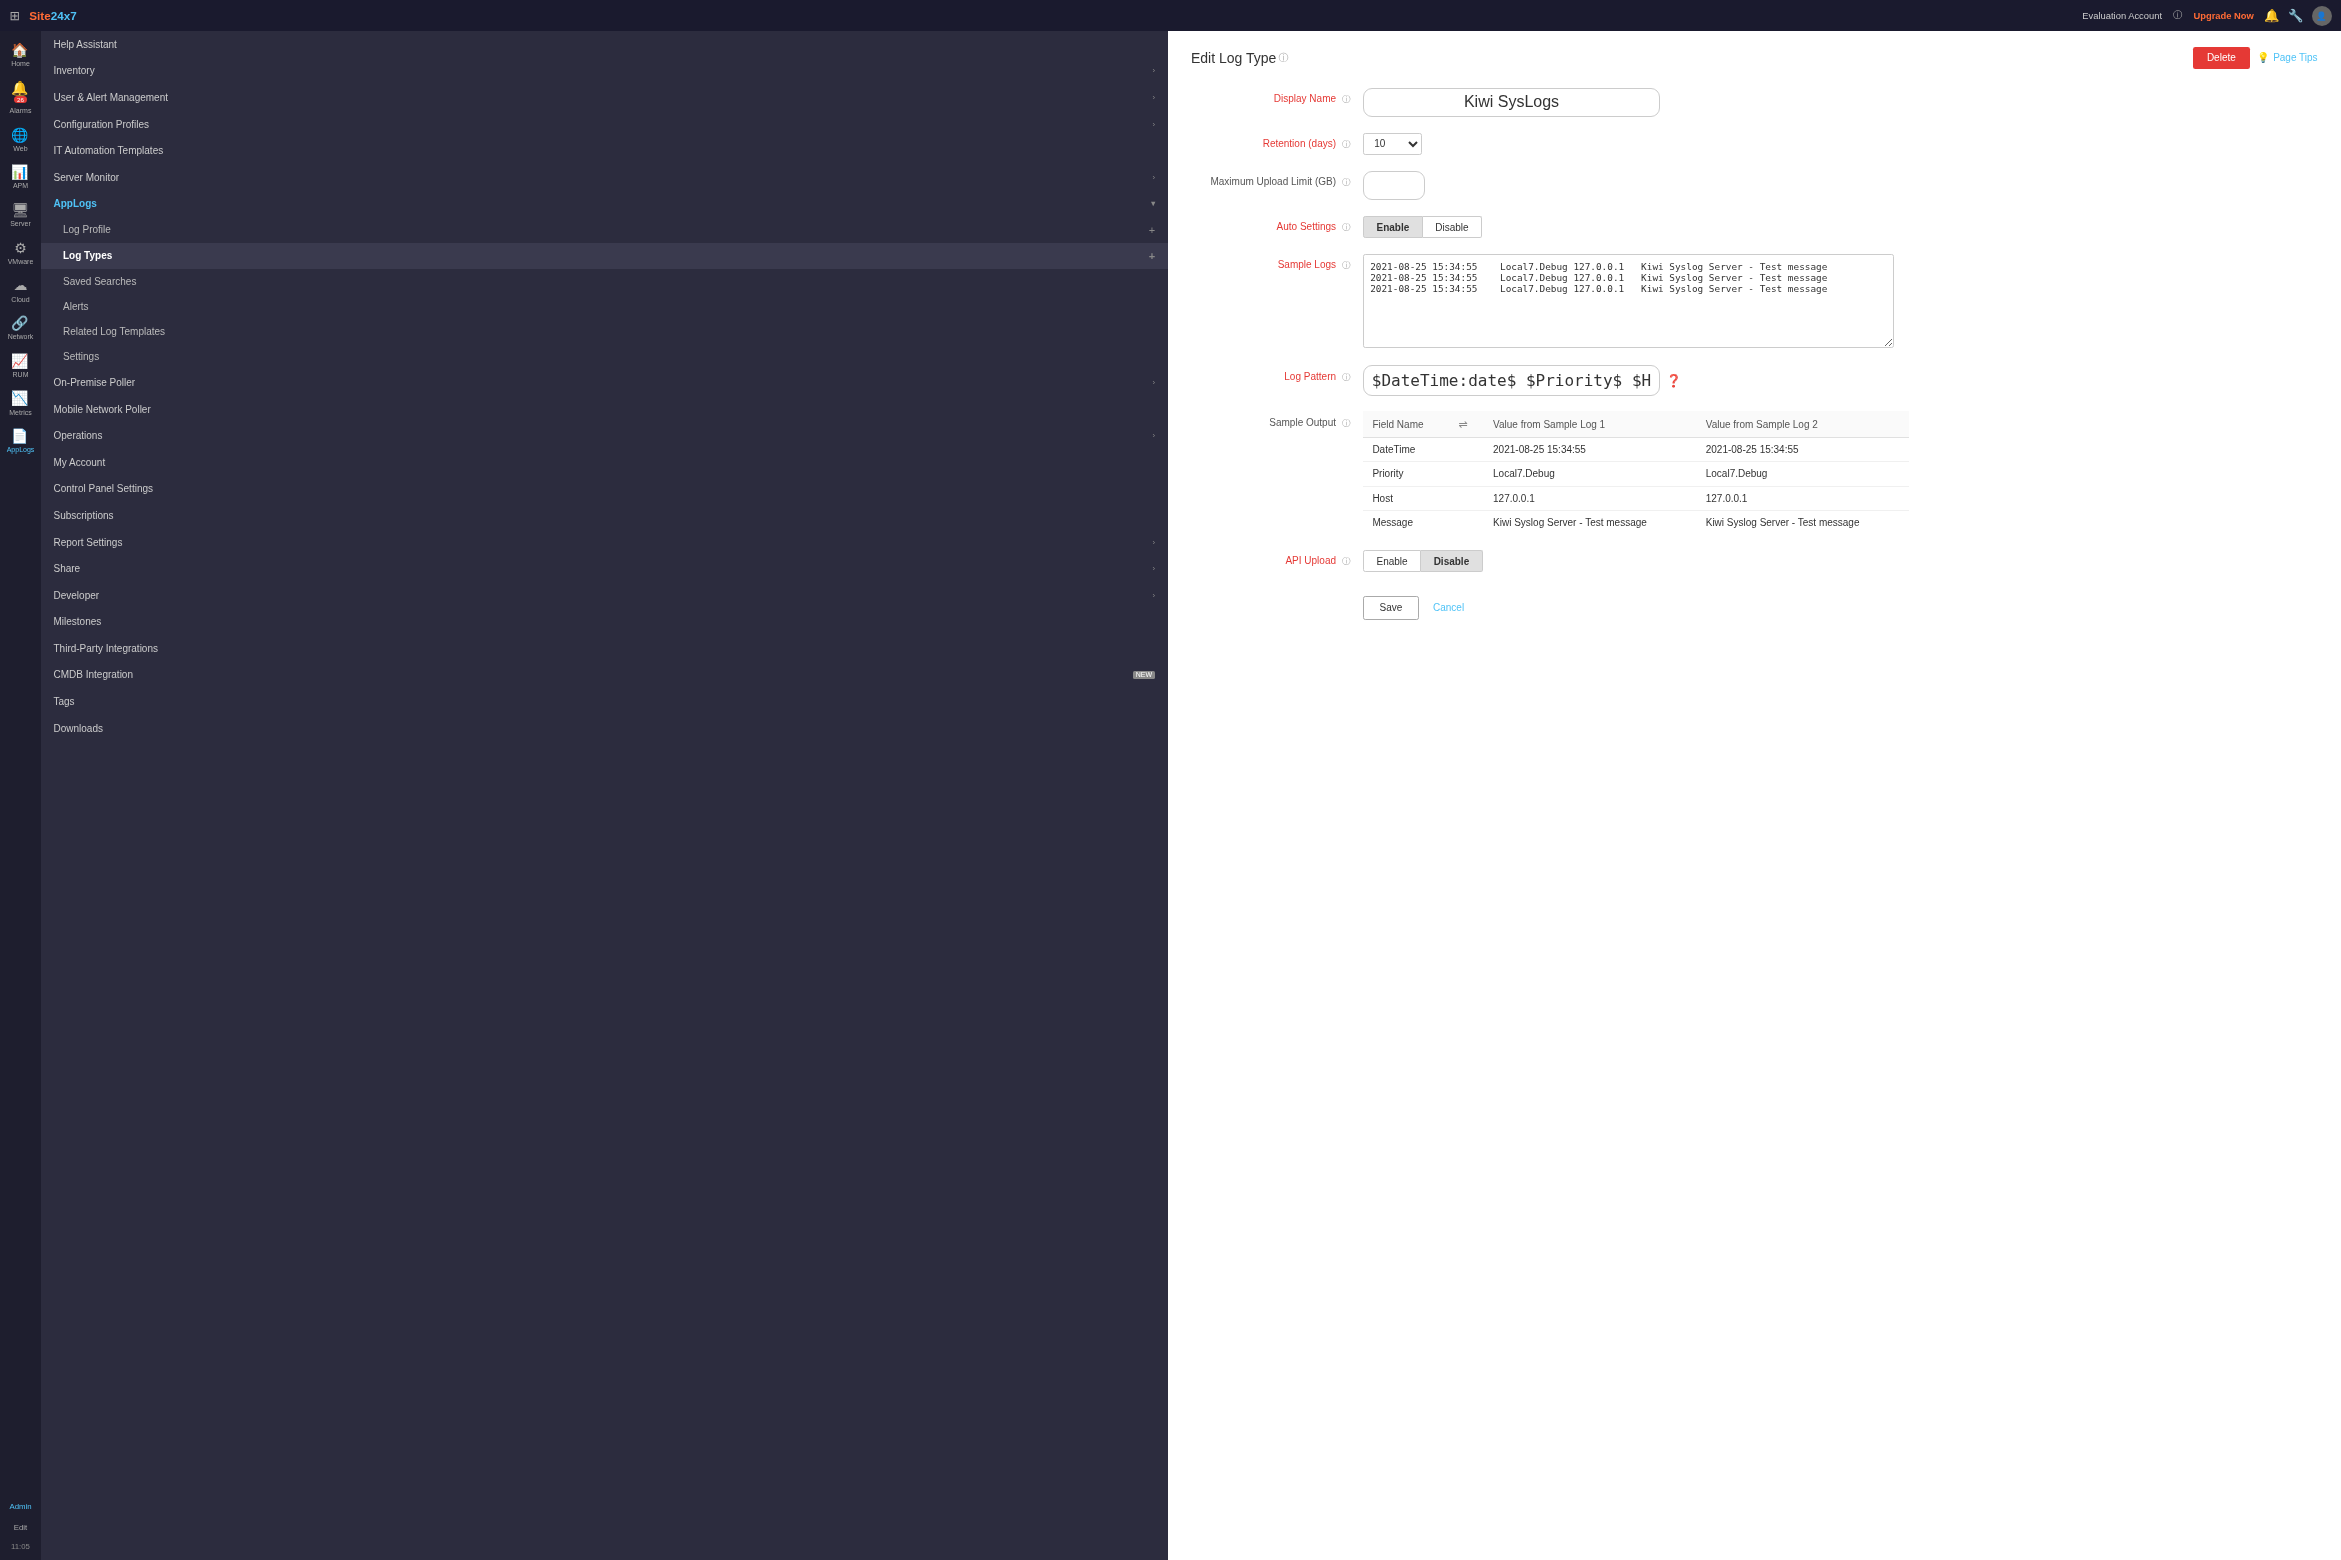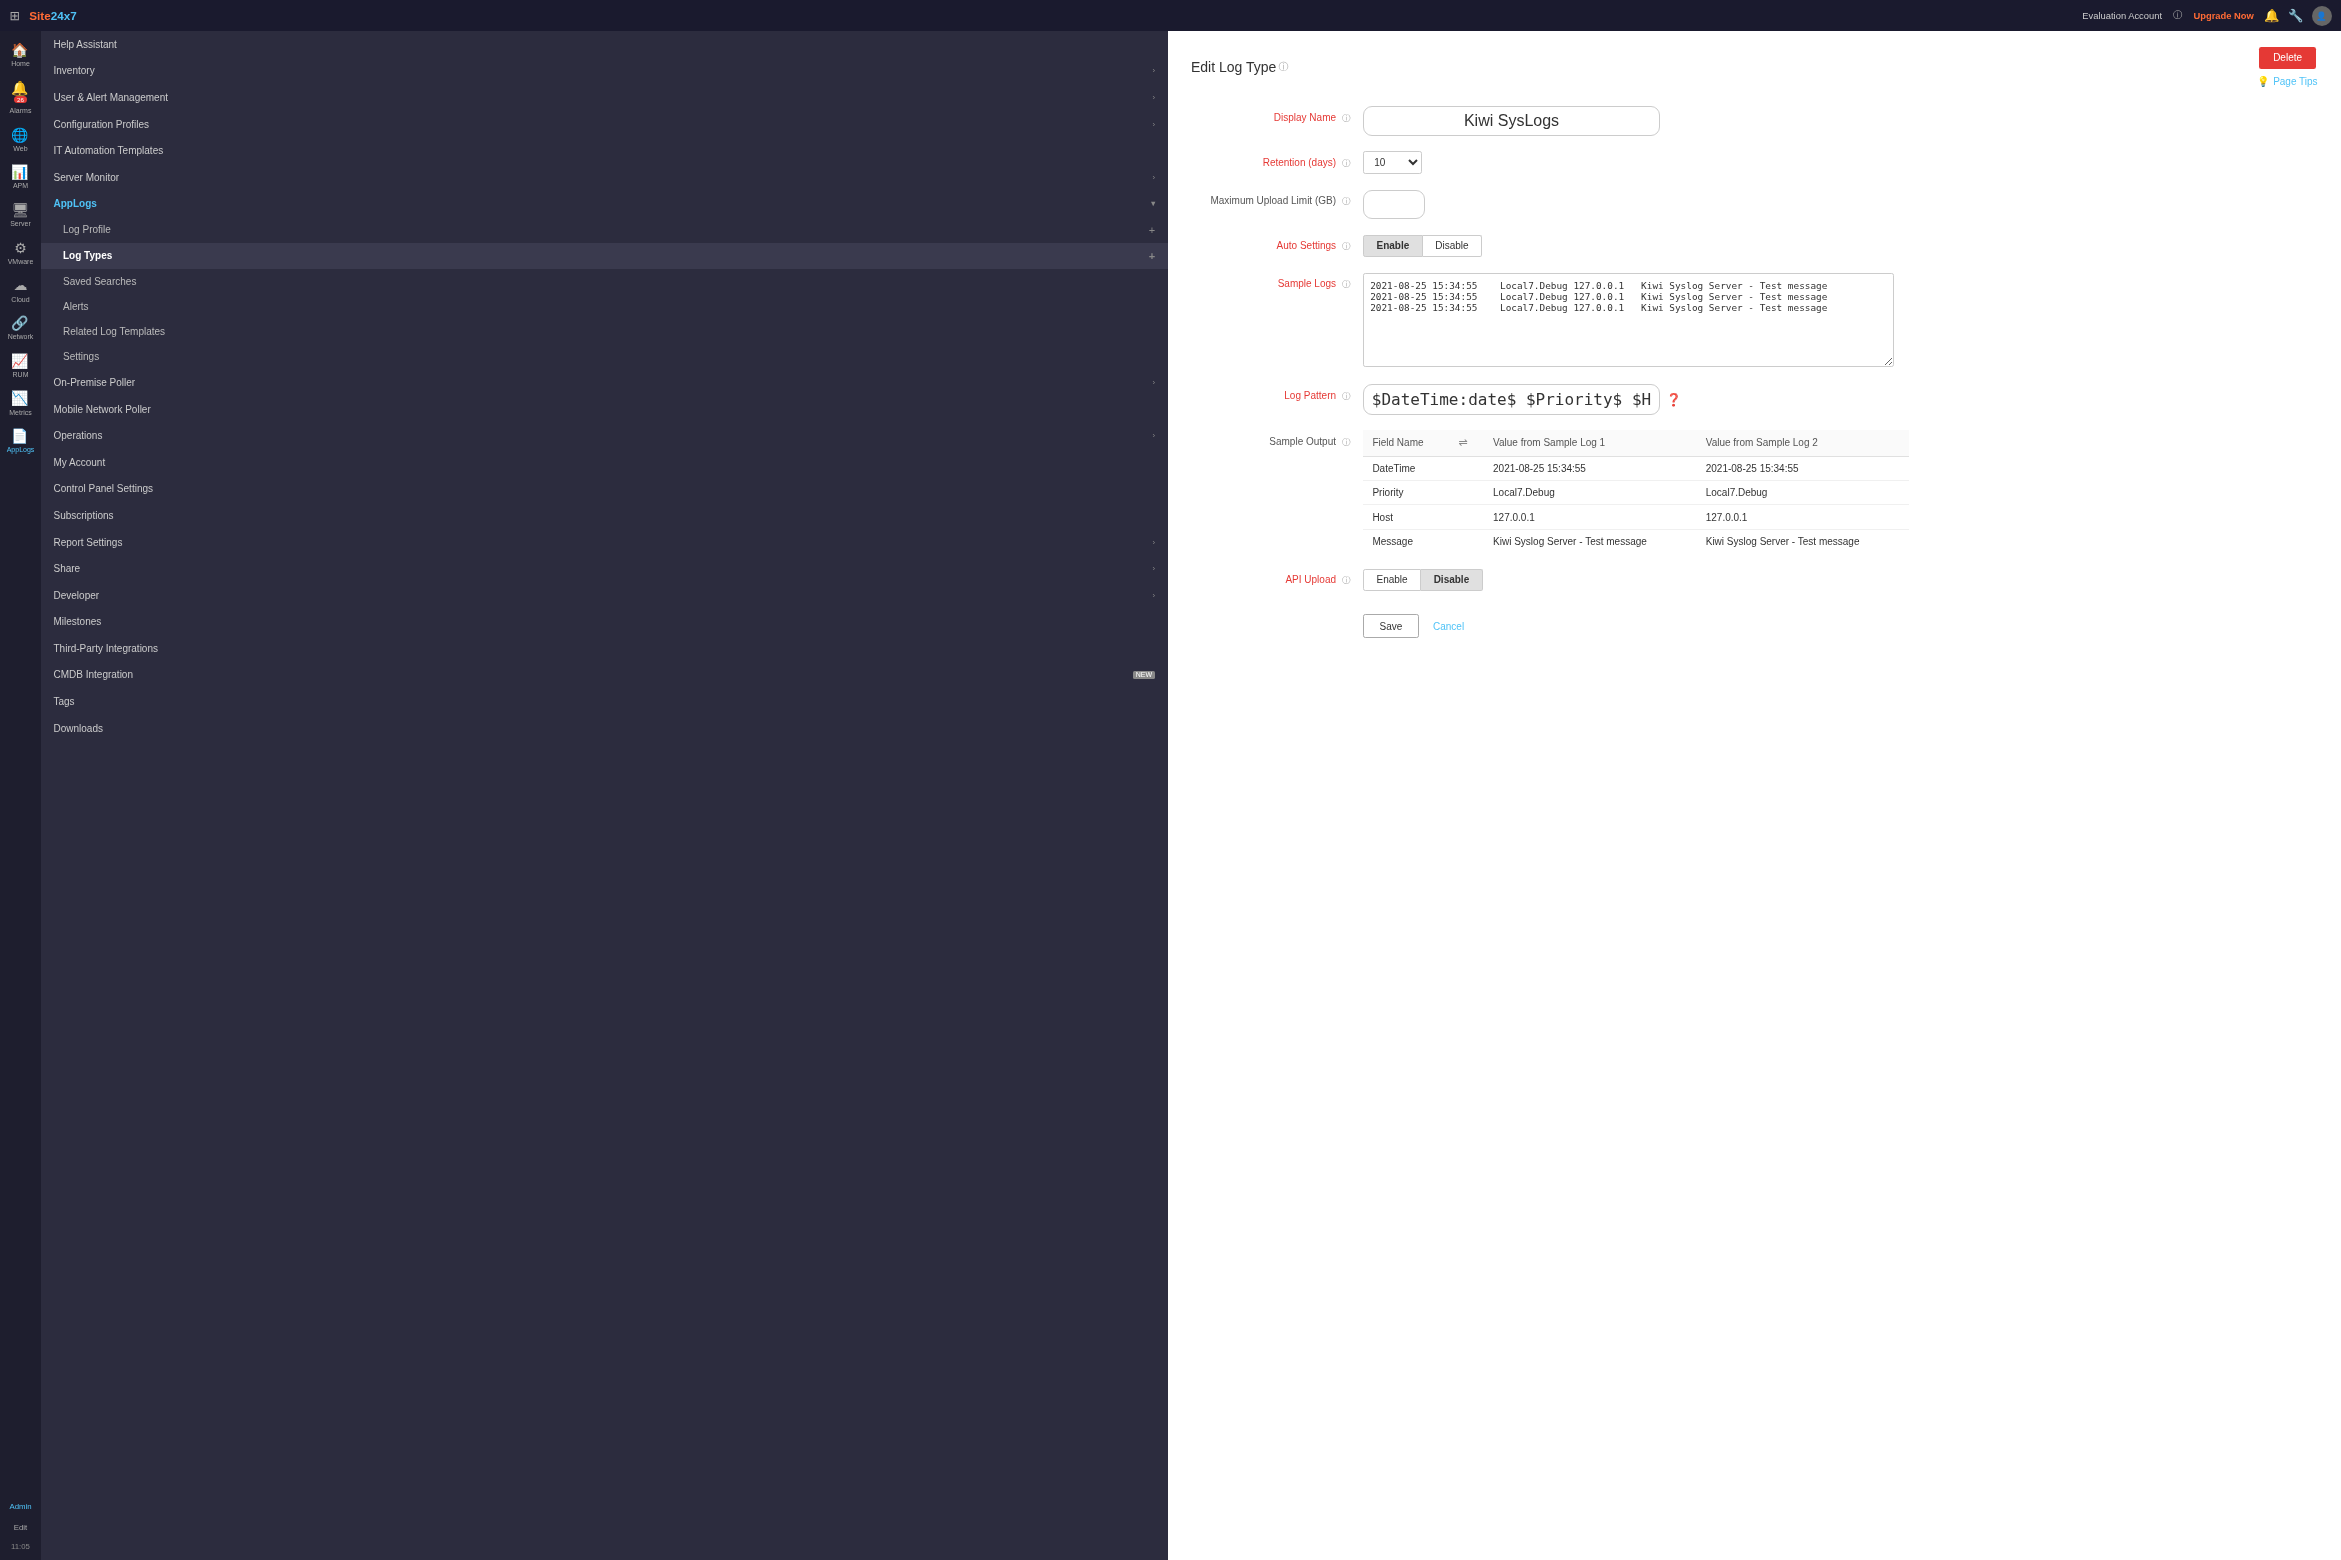--- a/index.html
+++ b/index.html
@@ -112,21 +112,21 @@
 
     
     .page-header {
       display: flex;
       align-items: center;
       justify-content: space-between;
       margin-bottom: 19px;
     }
     .page-title { font-size: 14px; color: #333; font-weight: normal; display: flex; align-items: center; gap: 2px; }
     .page-title .info-icon { color: #aaa; font-size: 10px; cursor: pointer; }
-    .page-header-actions { display: flex; align-items: center; gap: 7.8px; flex-direction: column; }
+    .page-header-actions { display: flex; align-items: center; gap: 7.8px; }
     .btn-delete { background: #e53935; color: #fff; border: none; padding: 5.5px 14px; border-radius: 2.3px; cursor: pointer; font-size: 10px; }
     .page-tips { color: #4fc3f7; font-size: 10px; cursor: pointer; display: flex; align-items: center; gap: 3.1px; }
 
     
     .form-section { max-width: 703px; }
     .form-row {
       display: flex;
       align-items: flex-start;
       margin-bottom: 15.6px;
     }

